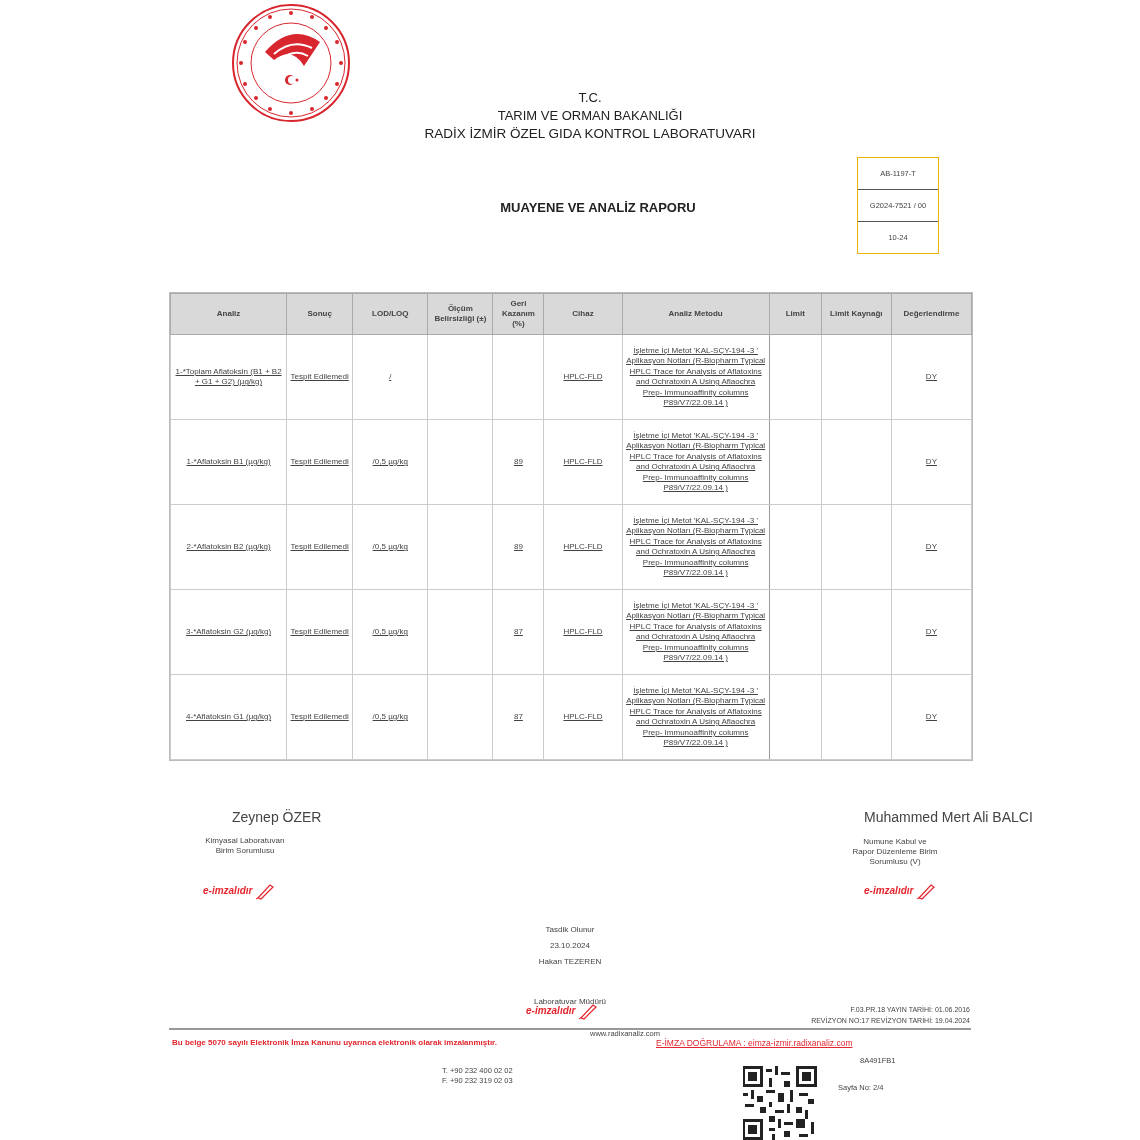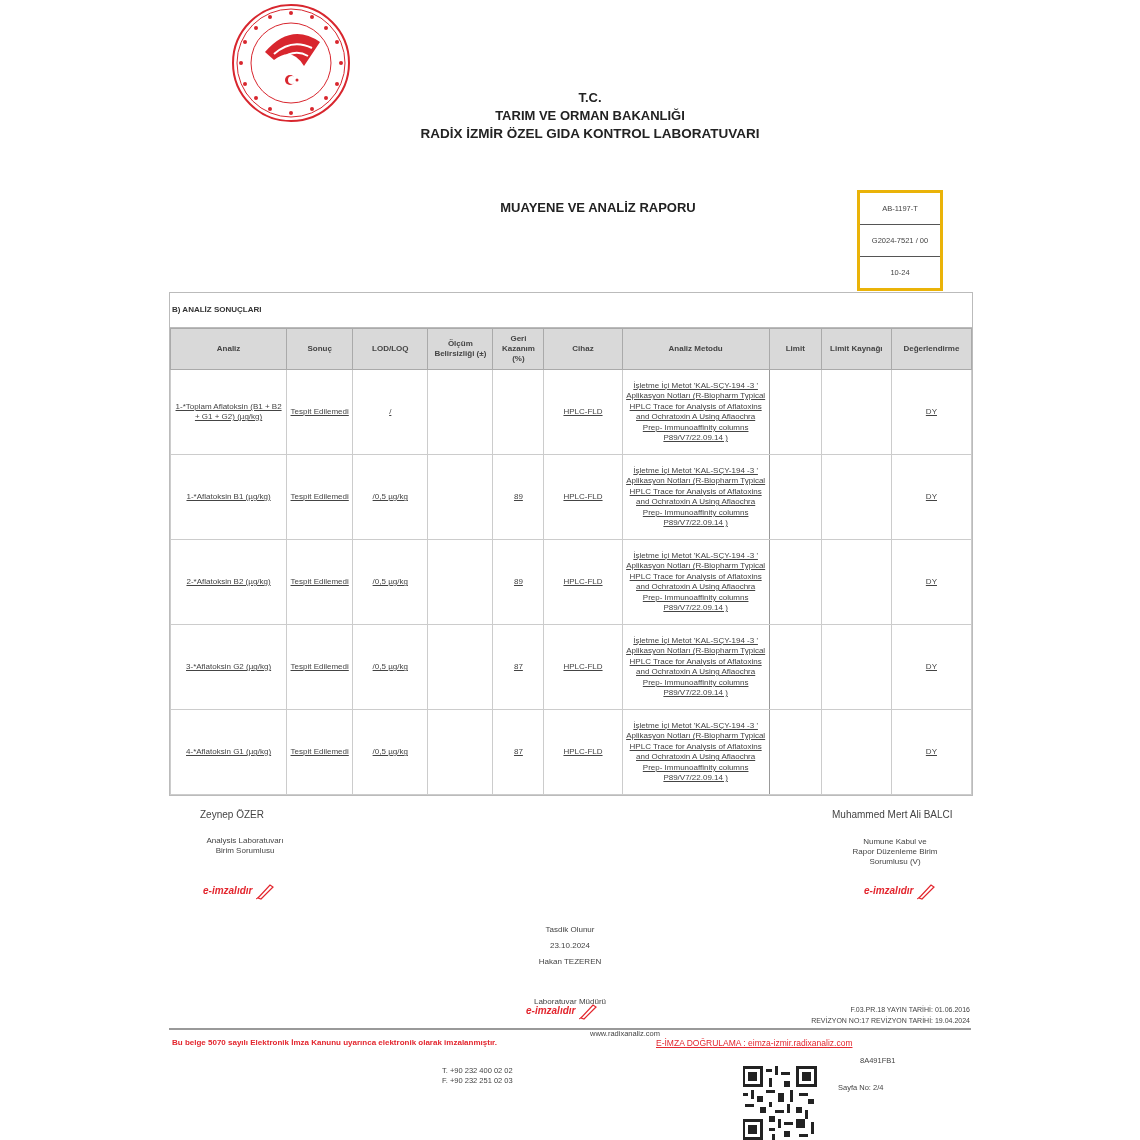--- a/index.html
+++ b/index.html
@@ -1,37 +1,37 @@
 <!DOCTYPE html>
 <html><head>
 <meta charset="utf-8">
 <style>
   html, body { margin:0; padding:0; background:#ffffff; }
   body { width:1140px; height:1140px; position:relative; overflow:hidden;
          font-family:"Liberation Sans", sans-serif; color:#222; }
   .abs { position:absolute; }
   .seal { left:230px; top:2px; width:122px; height:122px; }
-  .hdr { left:380px; width:420px; text-align:center; font-weight:bold; color:#222; }
+  .hdr { left:380px; width:420px; text-align:center; font-weight:normal; color:#222; }
   .hdr1 { top:90px; font-size:13px; }
   .hdr2 { top:108px; font-size:13px; }
   .hdr3 { top:126px; font-size:13.5px; }
   .report-title { left:448px; top:200px; width:300px; text-align:center; font-weight:bold; font-size:13px; }
-  .meta-box { left:857px; top:157px; width:80px; border:3px solid #eab308;margin-top:33px; }
+  .meta-box { left:857px; top:157px; width:80px; border:1px solid #eab308; }
   .meta-box div { height:31px; line-height:31px; text-align:center; font-size:7.5px; border-bottom:1px solid #555; color:#444; }
   .meta-box div:last-child { border-bottom:none; }
 
   .results { left:169px; top:292px; width:802px; border:1px solid #bbb; }
   .section-title { height:34px; line-height:34px; font-size:8px; font-weight:bold; padding-left:2px; color:#333; border-bottom:1px solid #bbb;}
   table { border-collapse:collapse; width:100%; table-layout:fixed; }
   th { background:#d9d9d9; font-size:8px; font-weight:bold; color:#444; border:1px solid #aaa; height:40px; padding:0 2px; text-align:center; line-height:10px; }
   td { font-size:8px; color:#444; border:1px solid #ccc; height:84px; text-align:center; vertical-align:middle; padding:0 2px; line-height:10px;text-decoration:underline; }
   td.analiz { text-align:center;margin-left:20px; }
   td.method { font-size:8px; line-height:10.5px; padding:0 3px; border-left:1px solid #999; border-right:1px solid #999; }
 
-  .sig-name { font-size:10px; color:#444; }
+  .sig-name { font-size:14px; color:#444;margin-left:32px; }
   .sig-title { font-size:8px; color:#444; text-align:center; line-height:10px; }
   .esig { font-size:10px; color:#e3262e; font-weight:bold; font-style:italic; }
   .esig svg { vertical-align:middle; }
 
   .rev { left:740px; top:1004px; width:230px; text-align:right; font-size:7px; color:#444; line-height:11px; }
   .rule { left:169px; top:1028px; width:802px; height:2px; background:#999; }
   .legal { left:172px; top:1038px; font-size:8px; color:#e3262e; font-weight:bold; }
   .verify { left:656px; top:1038px; font-size:8.5px; color:#e3262e; text-decoration:underline; }
   .code { left:860px; top:1056px; font-size:7.5px; color:#444; }
   .contact { left:442px; top:1066px; font-size:7.5px; color:#444; line-height:10px; }
@@ -77,21 +77,20 @@
 <div class="abs hdr hdr3">RADİX İZMİR ÖZEL GIDA KONTROL LABORATUVARI</div>
 <div class="abs report-title">MUAYENE VE ANALİZ RAPORU</div>
 
 <div class="abs meta-box">
   <div>AB-1197-T</div>
   <div>G2024-7521 / 00</div>
   <div>10-24</div>
 </div>
 
 <div class="abs results">
-  <div class="section-title">B) ANALİZ SONUÇLARI</div>
   <table>
     <colgroup>
       <col style="width:116px">
         <col style="width:66px">
         <col style="width:75px">
         <col style="width:65px">
         <col style="width:51px">
       <col style="width:78px">
         <col style="width:147px">
         <col style="width:52px">
@@ -172,21 +171,21 @@
           <td></td>
           <td></td>
           <td>DY</td>
         </tr>
       </tbody>
   </table>
 </div>
 
 <div class="abs sig-name" style="left:200px; top:809px;">Zeynep  ÖZER</div>
 <div class="abs sig-title" style="left:170px; top:836px; width:150px;">
-  <div>Analysis Laboratuvarı</div>
+  <div>Kimyasal Laboratuvarı</div>
   <div>Birim Sorumlusu</div>
 </div>
 <div class="abs esig" style="left:203px; top:882px;">
   <span>e-imzalıdır</span>
   <svg width="20" height="18" viewBox="0 0 20 18">
       <path d="M3 16 L15 3 L18 5 L6 17 Z" fill="none" stroke="#e3262e" stroke-width="1.2"></path>
       <path d="M1 17 L4 15" stroke="#e3262e"></path>
     </svg>
 </div>
 
@@ -221,21 +220,21 @@
 <div class="abs rev">
   <div>F.03.PR.18 YAYIN TARİHİ: 01.06.2016</div>
   <div>REVİZYON NO:17 REVİZYON TARİHİ: 19.04.2024</div>
 </div>
 <div class="abs rule"></div>
 <div class="abs legal">Bu belge 5070 sayılı Elektronik İmza Kanunu uyarınca elektronik olarak imzalanmıştır.</div>
 <a class="abs verify">E-İMZA DOĞRULAMA : eimza-izmir.radixanaliz.com</a>
 <div class="abs code">8A491FB1</div>
 <div class="abs contact">
   <div>T. +90 232 400 02 02</div>
-  <div>F. +90 232 251 02 03</div>
+  <div>F. +90 232 319 02 03</div>
 </div>
 <a class="abs web">www.radixanaliz.com</a>
 <svg class="abs qr" viewBox="0 0 25 25" shape-rendering="crispEdges">
   <rect width="25" height="25" fill="#fff"></rect>
   <g fill="#222">
     <rect x="0" y="0" width="7" height="7"></rect>
       <rect x="1" y="1" width="5" height="5" fill="#fff"></rect>
       <rect x="2" y="2" width="3" height="3"></rect>
     <rect x="18" y="0" width="7" height="7"></rect>
       <rect x="19" y="1" width="5" height="5" fill="#fff"></rect>

